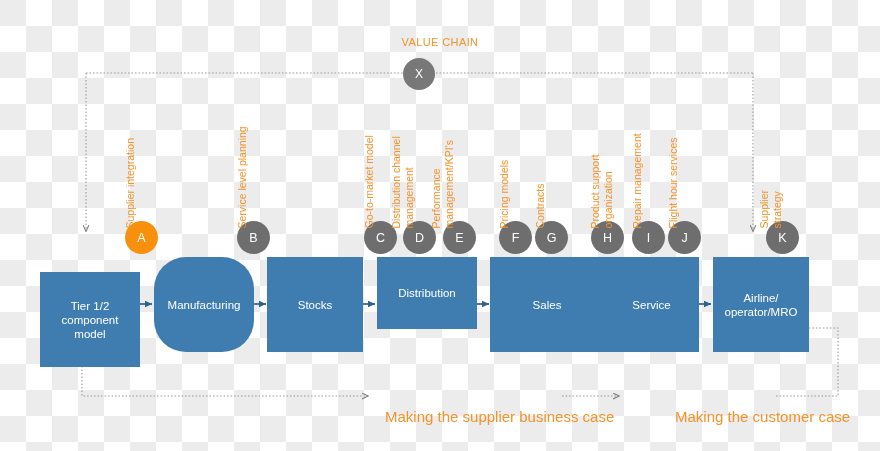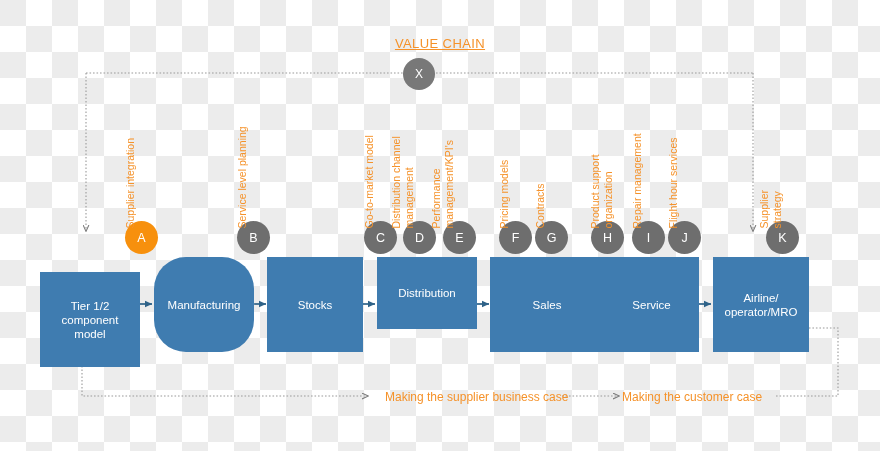--- a/index.html
+++ b/index.html
@@ -15,24 +15,23 @@
 
   
   #wires{position:absolute;left:0;top:0;width:880px;height:451px;pointer-events:none;}
 
   
   .value-chain-title{
     position:absolute;
     left:0;top:36px;width:880px;
     text-align:center;
     color:#f5922a;
-    font-size:13px;
+    font-size:11px;
     letter-spacing:.4px;
     white-space:nowrap;
-    text-decoration:underline;
   }
 
   
   .node{
     position:absolute;
     width:33px;height:33px;
     border-radius:50%;
     background:#6e6e6e;
     color:#ffffff;
     font-size:12.5px;
@@ -64,22 +63,23 @@
     display:flex;align-items:center;justify-content:center;
     text-align:center;
     box-sizing:border-box;
     padding:0 4px;
   }
 
   
   .caption{
     position:absolute;
     color:#f5922a;
-    font-size:12px;
+    font-size:15px;
     white-space:nowrap;
+    margin-top:18px;
   }
 </style>
 </head>
 <body>
 
 <div id="stage">
 
   <svg id="wires" viewBox="0 0 880 451">
     <defs>
       <marker id="arrHead" markerWidth="7" markerHeight="7" refX="6" refY="3.5" orient="auto" markerUnits="userSpaceOnUse">
@@ -179,15 +179,15 @@
       <span>Airline/</span><br>
       <span>operator/MRO</span>
     </span>
   </div>
 
   <div class="pbox" style="left:604px;top:257px;width:95px;height:95px;">
     <span>Service</span>
   </div>
 
   <div class="caption" style="left:385px;top:390px;">Making the supplier business case</div>
-  <div class="caption" style="left:622px;top:390px;">Making the customer case</div>
+  <div class="caption" style="left:675px;top:390px;">Making the customer case</div>
 
 </div>
 
 </body></html>

